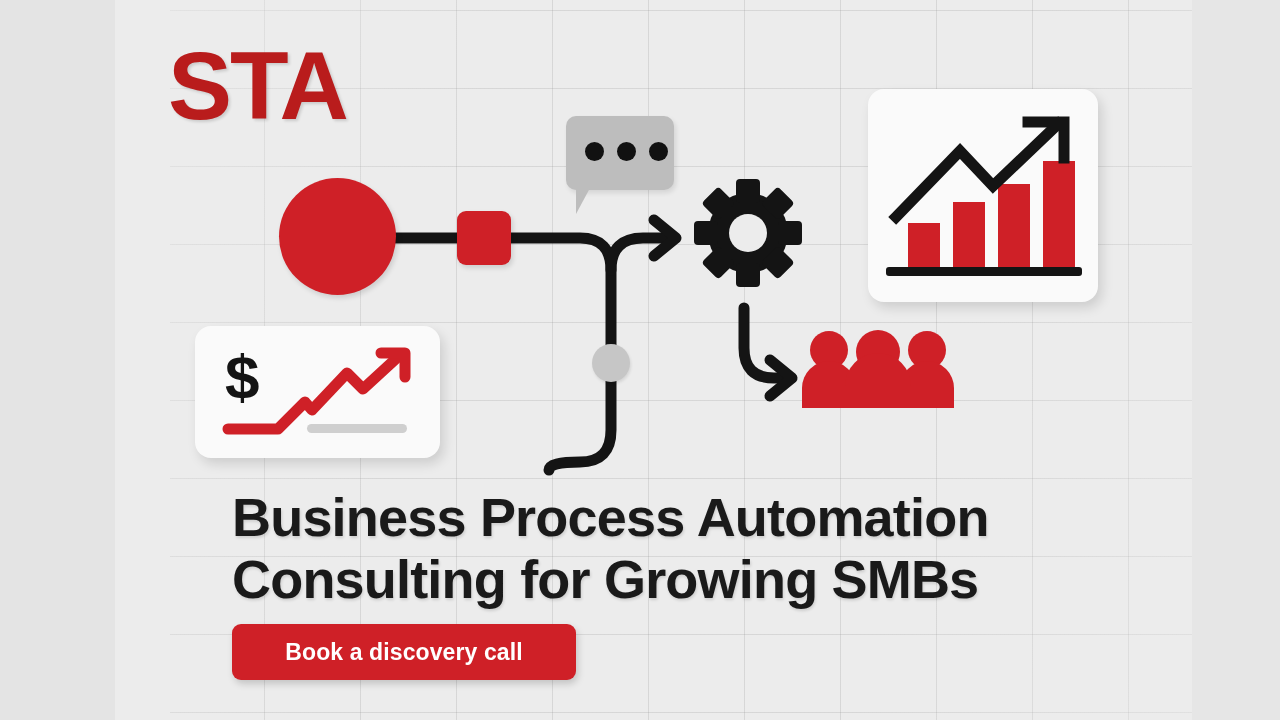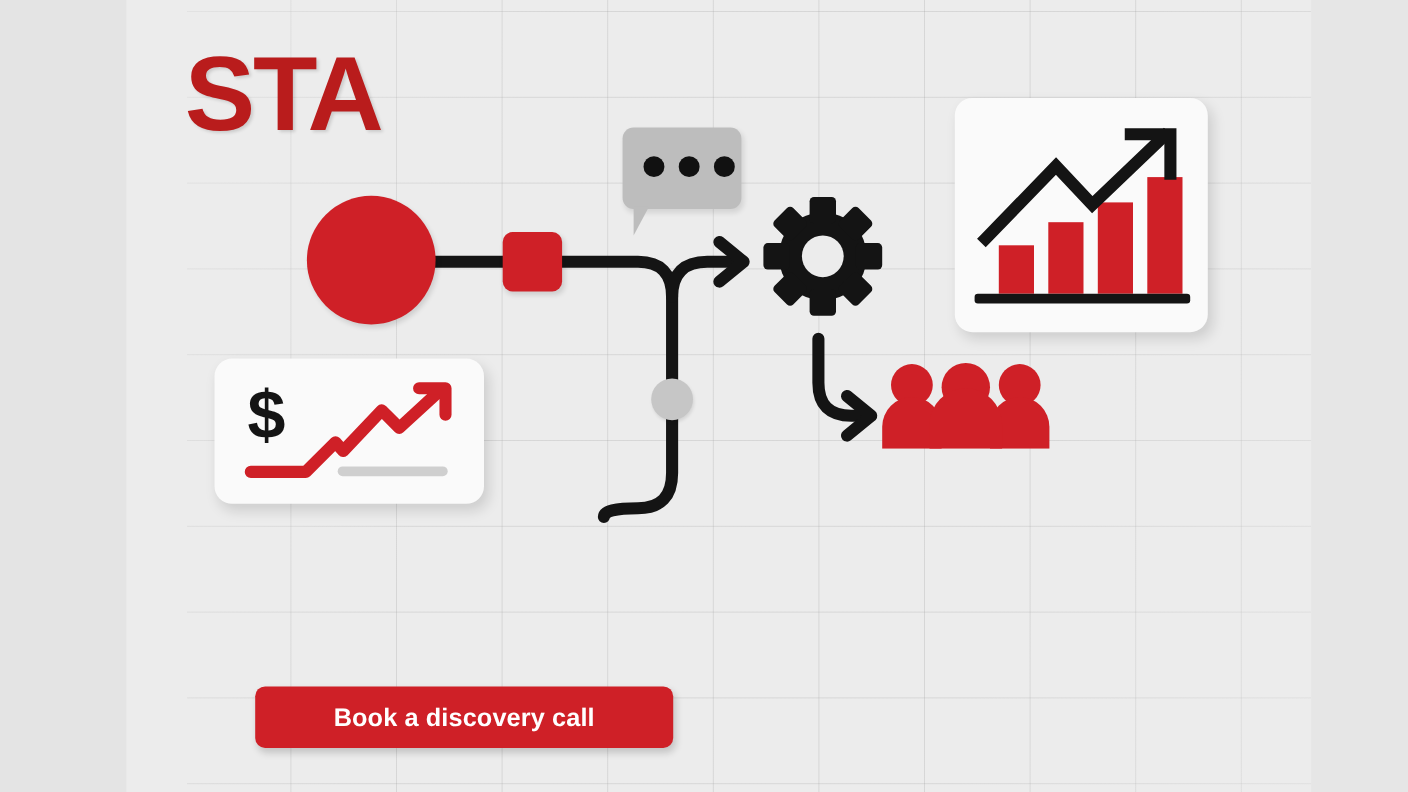--- a/index.html
+++ b/index.html
@@ -171,21 +171,21 @@
     font-size: 54px;
     font-weight: bold;
     line-height: 1.14;
     letter-spacing: -0.8px;
     color: #1a1a1a;
     text-shadow: 1px 2px 3px rgba(0,0,0,0.13);
   }
   .cta-button {
     position: absolute;
     left: 232px; top: 624px;
-    width: 380px; height: 56px;
+    width: 344px; height: 56px;
     border: none;
     border-radius: 9px;
     background: #cf2027;
     color: #ffffff;
     font-family: "Liberation Sans", sans-serif;
     font-size: 23px;
     font-weight: bold;
     letter-spacing: 0.1px;
     cursor: pointer;
     box-shadow: 2px 4px 7px rgba(0,0,0,0.17);
@@ -289,16 +289,20 @@
     <svg viewBox="0 0 245 132" width="245" height="132" xmlns="http://www.w3.org/2000/svg">
       <text x="30" y="72" font-family="Liberation Sans, sans-serif" font-size="62" font-weight="bold" fill="#141414">$</text>
       <g fill="none" stroke="#cf2027" stroke-width="11" stroke-linecap="round" stroke-linejoin="round">
         <path d="M 33 103 L 83 103 L 110 76 L 117 84 L 152 47 L 168 63 L 205 29"></path>
       </g>
       <path d="M 186 27 L 210 27 L 210 51" fill="none" stroke="#cf2027" stroke-width="11" stroke-linecap="round" stroke-linejoin="round"></path>
       <rect x="112" y="98" width="100" height="9" rx="4.5" fill="#cfcfcf"></rect>
     </svg>
   </div>
 
+  <div class="headline">
+    <div>Business Process Automation</div>
+    <div>Consulting for Growing SMBs</div>
+  </div>
 
   <button class="cta-button">Book a discovery call</button>
 
 </div>
 
 </body></html>

